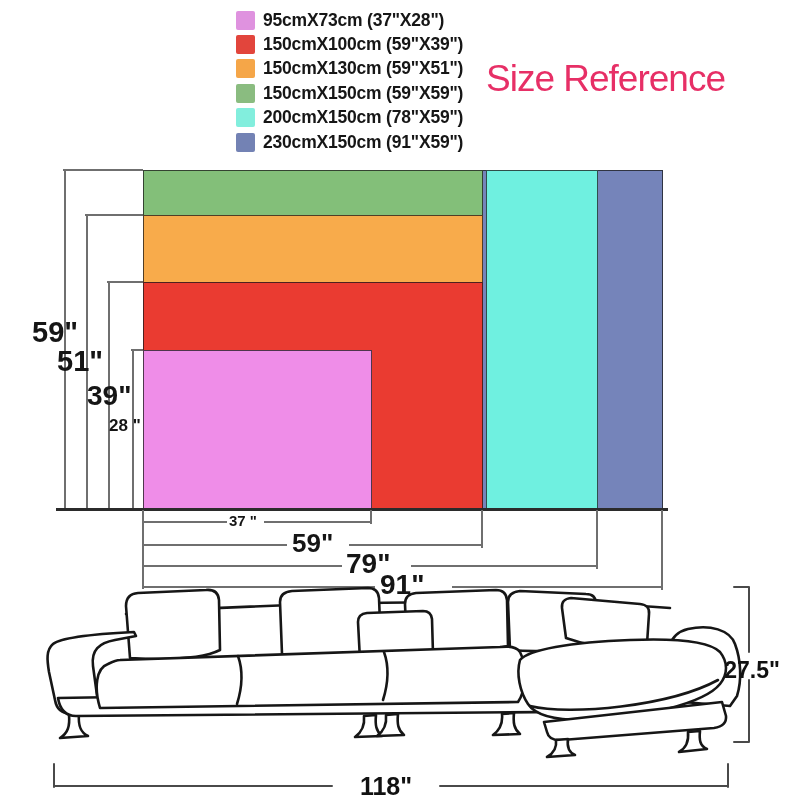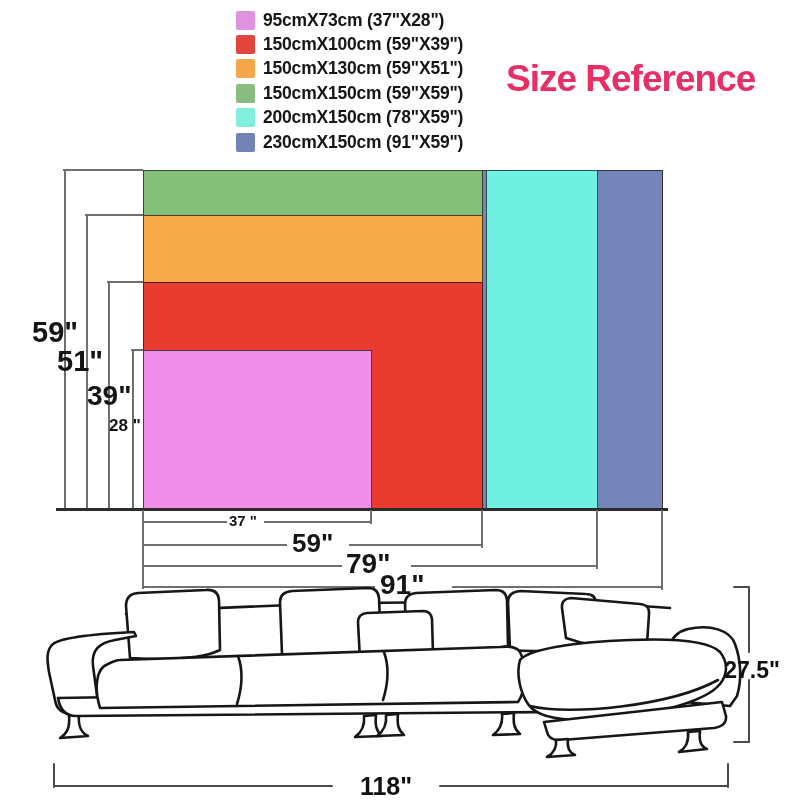--- a/index.html
+++ b/index.html
@@ -8,22 +8,22 @@
     background:#ffffff;
     font-family:"Liberation Sans","DejaVu Sans",sans-serif;
   }
   
   .legend{position:absolute;left:236px;top:8px;}
   .legend-row{display:flex;align-items:center;height:24.4px;}
   .swatch{width:19px;height:19px;margin-right:8px;border-radius:2px;flex:0 0 auto;}
   .legend-label{font-size:17.5px;font-weight:bold;color:#161616;letter-spacing:-0.2px;white-space:nowrap;}
   
   .title{
-    position:absolute;left:506px;top:58px;
-    font-size:37px;font-weight:700;letter-spacing:-1px;white-space:nowrap;
+    position:absolute;left:486px;top:58px;
+    font-size:37px;font-weight:400;letter-spacing:-1px;white-space:nowrap;
   }
   
   .rect{position:absolute;box-sizing:border-box;border:1px solid rgba(25,25,25,0.75);}
   
   .vl{position:absolute;width:2px;background:#6f6f6f;}
   .hl{position:absolute;height:2px;background:#6f6f6f;}
   .baseline{position:absolute;height:3px;background:#2b2b2b;}
   .dimlabel{position:absolute;font-weight:bold;color:#151515;white-space:nowrap;line-height:1;}
   
   .sofa-svg{position:absolute;left:30px;top:580px;}

